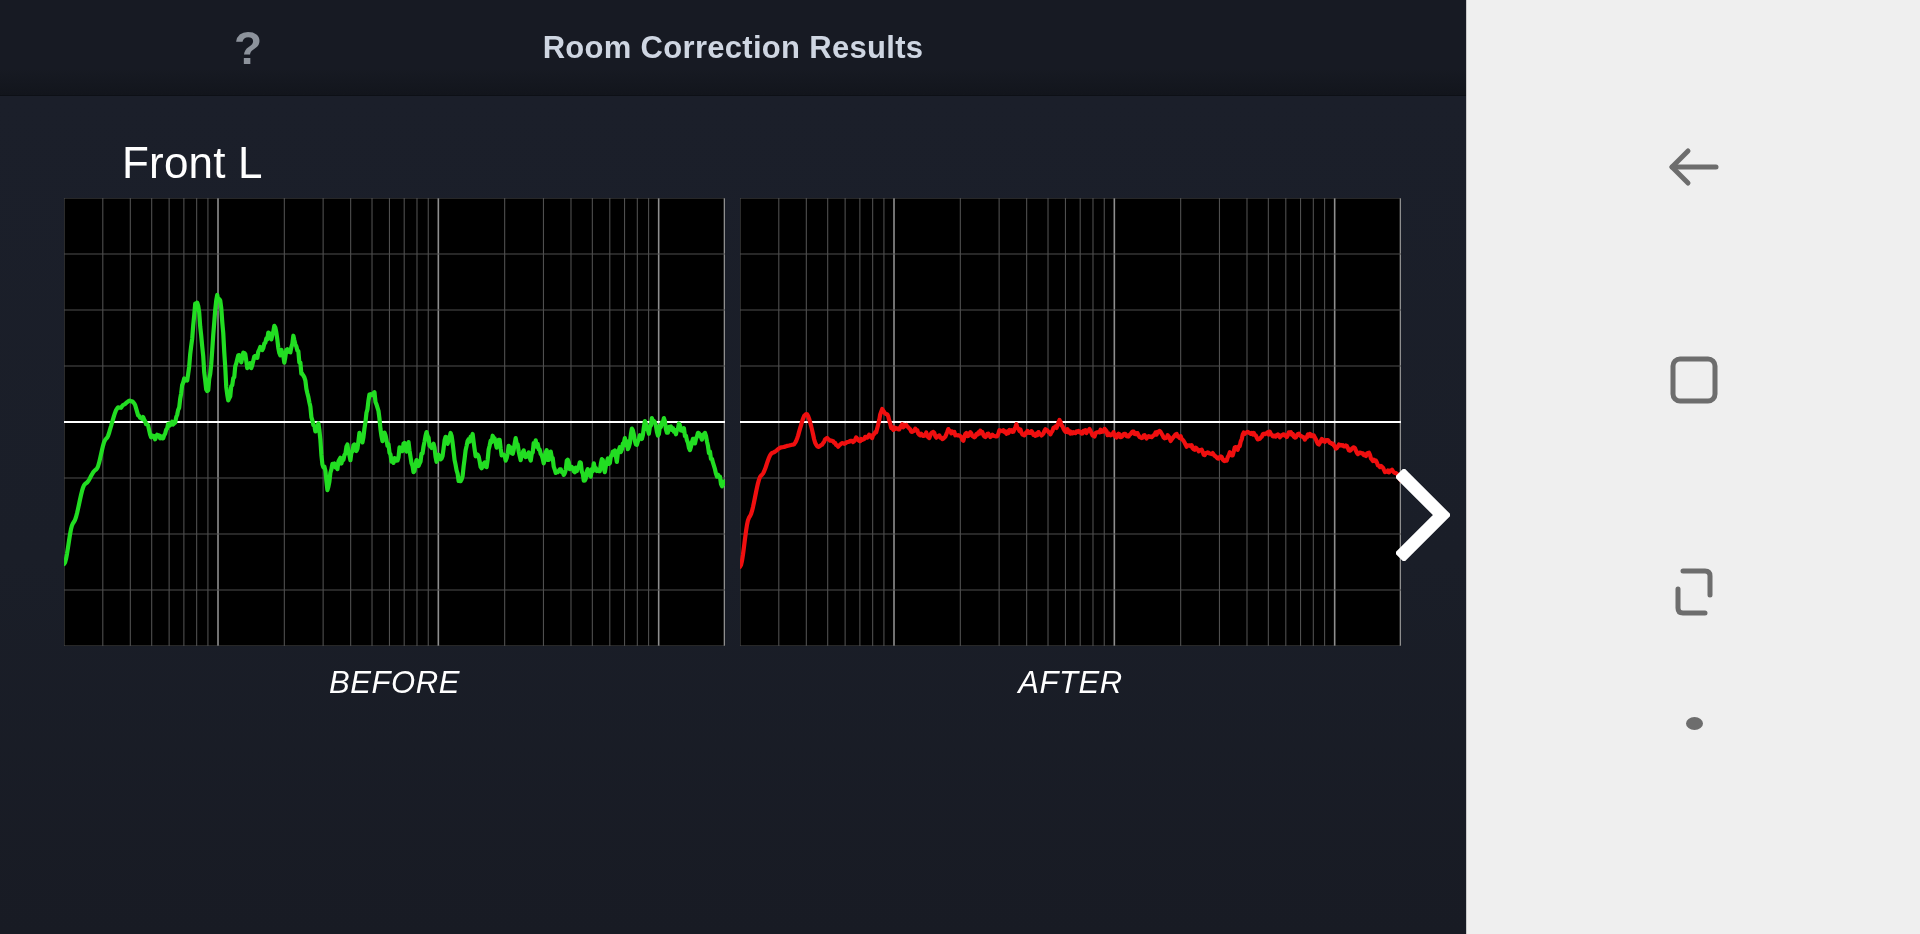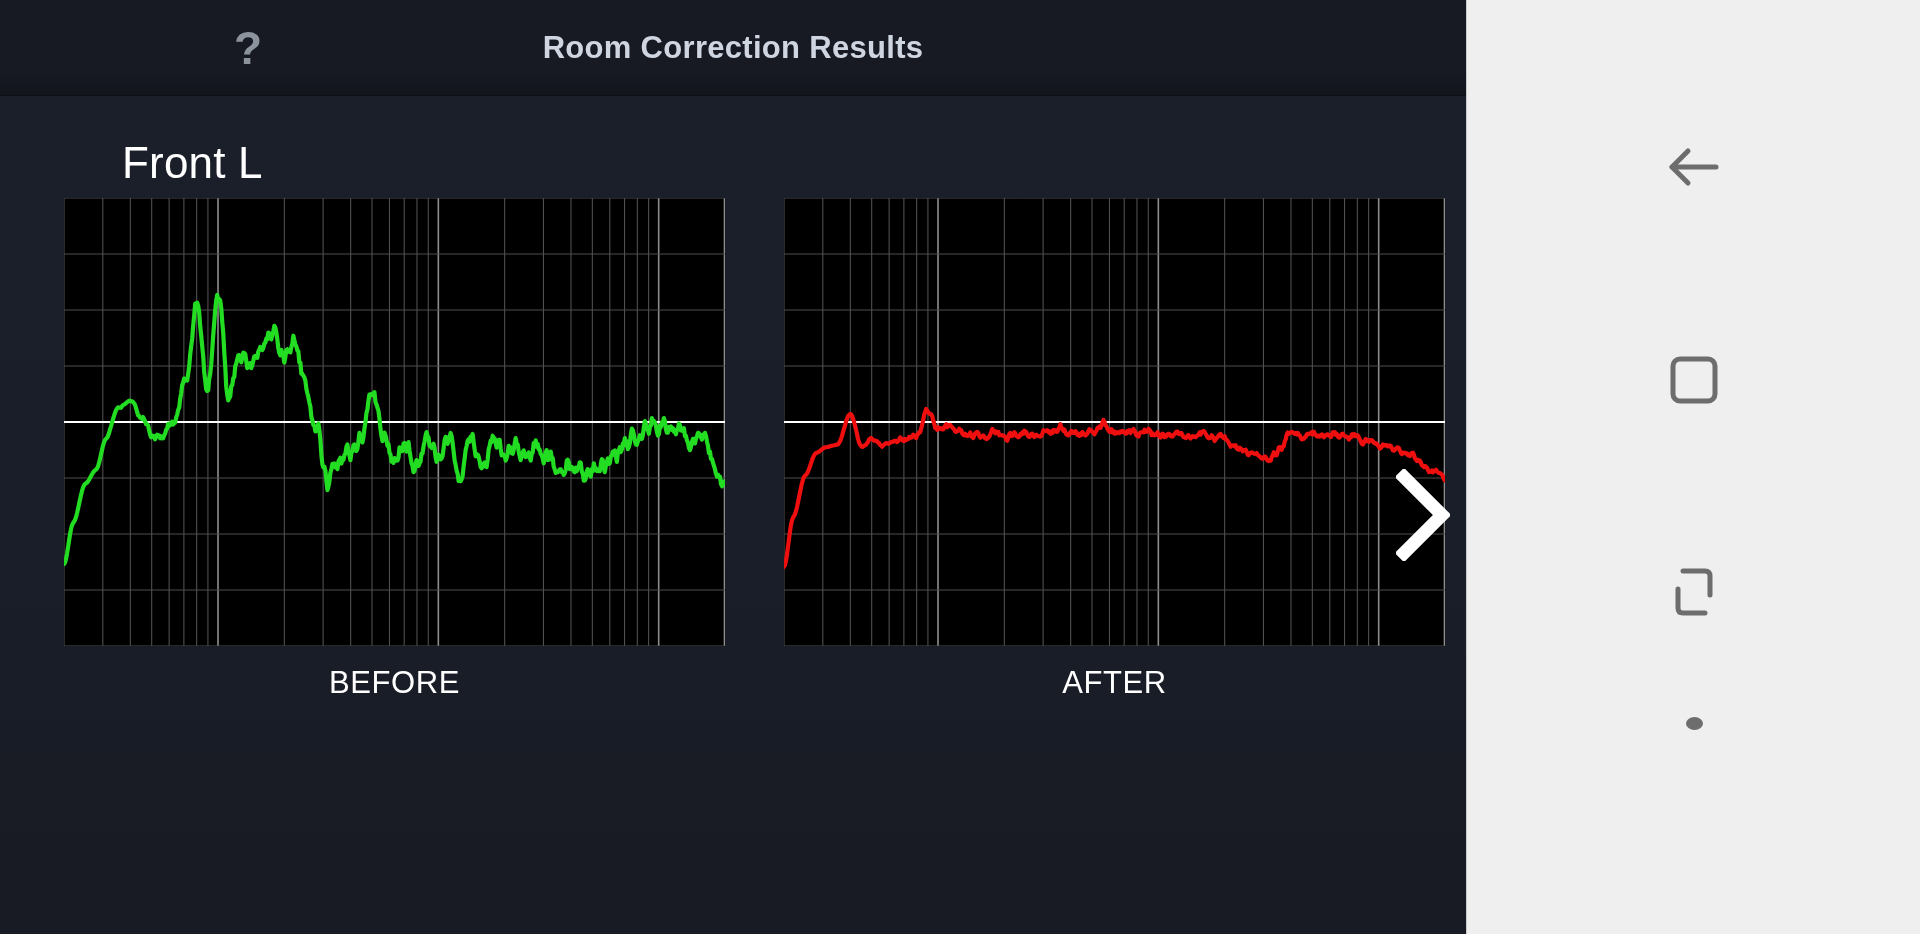--- a/index.html
+++ b/index.html
@@ -75,23 +75,23 @@
 
   #channel-label {
     position: absolute;
     left: 80px; top: 42px;
     color: #ffffff;
     font-size: 44px;
     letter-spacing: 0.2px;
     margin-left: 42px;
   }
 
-  .chart-block { position: absolute; top: 102px; }
+  .chart-block { position: absolute; top: 102px; font-style: italic; }
   #chart-before { left: 64px; }
-  #chart-after  { left: 740px; margin-left: 44px; }
+  #chart-after  { left: 740px; }
 
   .chart-svg {
     display: block;
     width: 661px; height: 448px;
     background: #000000;
   }
 
   .chart-caption {
     width: 661px;
     text-align: center;

